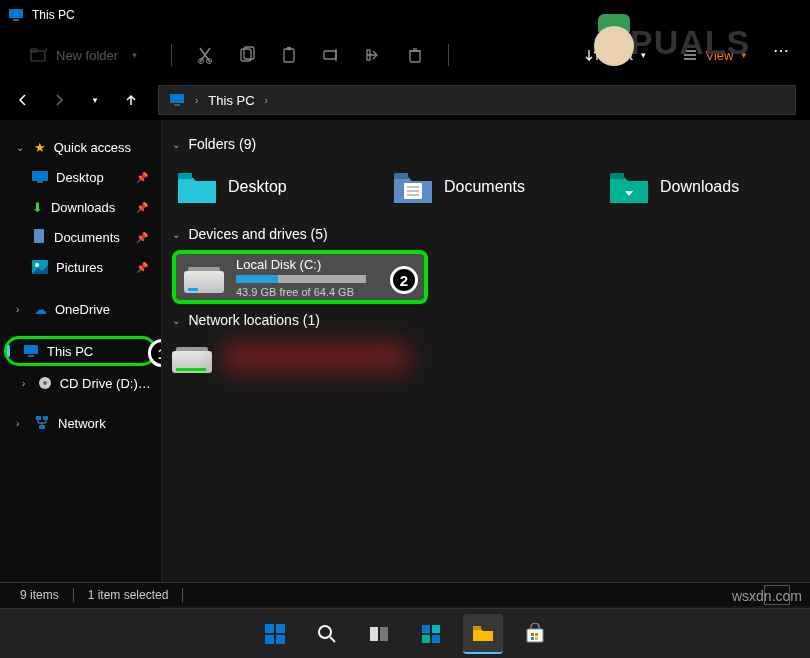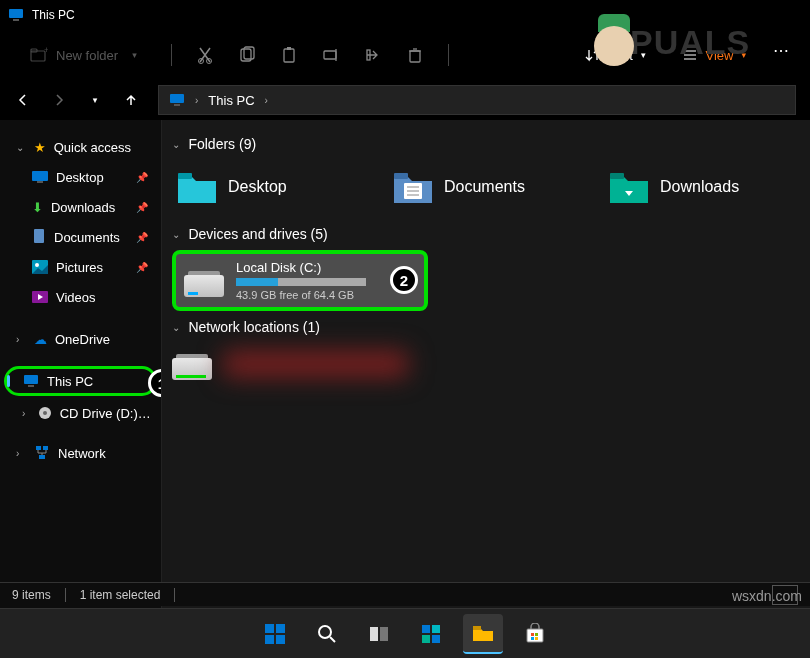--- a/index.html
+++ b/index.html
@@ -40,36 +40,36 @@
 .badge { position: absolute; width: 28px; height: 28px; border-radius: 50%; background: #000; border: 3px solid #fff; color: #fff; font-weight: bold; display: flex; align-items: center; justify-content: center; font-size: 15px; z-index: 10; }
 
 
 .section { margin: 4px 0; }
 .section-head { display: flex; align-items: center; gap: 8px; padding: 4px 10px; font-size: 14px; cursor: pointer; }
 .section-head .chev { font-size: 10px; color: #aaa; }
 .folder-row { display: flex; gap: 20px; padding: 6px 10px; }
 .folder-item { display: flex; align-items: center; gap: 12px; width: 240px; height: 50px; padding: 4px; cursor: pointer; }
 .folder-ic { width: 40px; height: 40px; border-radius: 3px; display: flex; align-items: center; justify-content: center; }
 
-.drive-item { display: flex; align-items: center; gap: 12px; width: 256px; height: 61px; padding: 4px 8px; cursor: pointer; background: #4d4d4d; margin: 4px 10px; border-radius: 2px; position: relative; }
+.drive-item { display: flex; align-items: center; gap: 12px; width: 256px; height: 54px; padding: 4px 8px; cursor: pointer; background: #4d4d4d; margin: 4px 10px; border-radius: 2px; position: relative; }
 .drive-highlight { border: 4px solid #00e000; border-radius: 8px; }
 .drive-ic { width: 40px; height: 32px; position: relative; }
 .drive-ic-body { position: absolute; bottom: 0; width: 40px; height: 22px; background: linear-gradient(#e8e8e8, #c0c0c0); border-radius: 3px; }
 .drive-ic-top { position: absolute; bottom: 22px; width: 32px; height: 4px; left: 4px; background: #999; border-radius: 2px 2px 0 0; }
 .drive-ic-led { position: absolute; bottom: 2px; left: 4px; width: 10px; height: 3px; background: #0af; }
 .drive-ic-green .drive-ic-led { background: #0d0; width: 30px; }
 .drive-info { flex: 1; }
 .drive-name { font-size: 13px; }
 .drive-bar { width: 130px; height: 8px; background: #aaa; margin: 3px 0; position: relative; }
 .drive-bar-fill { height: 100%; background: #26a0da; width: 32%; }
 .drive-free { font-size: 11px; color: #ccc; }
 
 .net-item { display: flex; align-items: center; gap: 12px; padding: 4px 10px; width: 256px; height: 50px; cursor: pointer; }
 .net-blur { width: 190px; height: 26px; background: #7a2020; filter: blur(12px); border-radius: 6px; }
-.statusline { position: absolute; bottom: 52px; left: 0; right: 0; height: 24px; padding: 0 12px; display: flex; align-items: center; gap: 14px; font-size: 12px; color: #ccc; border-top: 1px solid #333; background: #0d0d0d;}
+.statusline { position: absolute; bottom: 52px; left: 0; right: 0; height: 24px; padding: 0 20px; display: flex; align-items: center; gap: 14px; font-size: 12px; color: #ccc; border-top: 1px solid #333; background: #0d0d0d;}
 .statusline .sep { width:1px; height:14px; background:#555;}
 .statusline .viewbtns { margin-left:auto; width:26px; height:20px; border:1px solid #555;}
 
 
 .taskbar { position: absolute; bottom: 0; left: 0; right: 0; height: 50px; background: #222; display: flex; align-items: center; justify-content: center; gap: 12px; border-top:1px solid #333;}
 .tbar-item { width: 40px; height: 40px; display: flex; align-items: center; justify-content: center; cursor: pointer; border-radius: 4px; }
 .tbar-item.active { background: rgba(255,255,255,0.1); border-bottom: 2px solid #4cc2ff; }
 .start-logo { display:grid; grid-template-columns:1fr 1fr; gap:2px; width:20px; height:20px;}
 .start-logo div{background:#0078d4;}
 
@@ -239,29 +239,20 @@
       <span>
           <svg width="16" height="14">
             <rect width="16" height="14" fill="#0099bc" rx="1"></rect>
             <circle cx="5" cy="5" r="2" fill="#fff"></circle>
             <path d="M0 14 L6 8 L10 11 L16 5 V14 Z" fill="#005a80"></path>
           </svg>
         </span>
       <span>Pictures</span>
       <span class="pin">📌</span>
     </div>
-    <div class="sb-item indent">
-      <span>
-          <svg width="16" height="12">
-            <rect width="16" height="12" fill="#881798" rx="1"></rect>
-            <path d="M6 3 L11 6 L6 9 Z" fill="#fff"></path>
-          </svg>
-        </span>
-      <span>Videos</span>
-    </div>
     <div style="height:12px"></div>
     <div class="sb-item">
       <span class="chev">›</span>
       <span style="color:#0078d4">☁</span>
       <span>OneDrive</span>
     </div>
     <div style="height:10px"></div>
     <div class="sb-item highlight-1 selected" style="position:relative">
       <span>
           <svg width="16" height="14">

